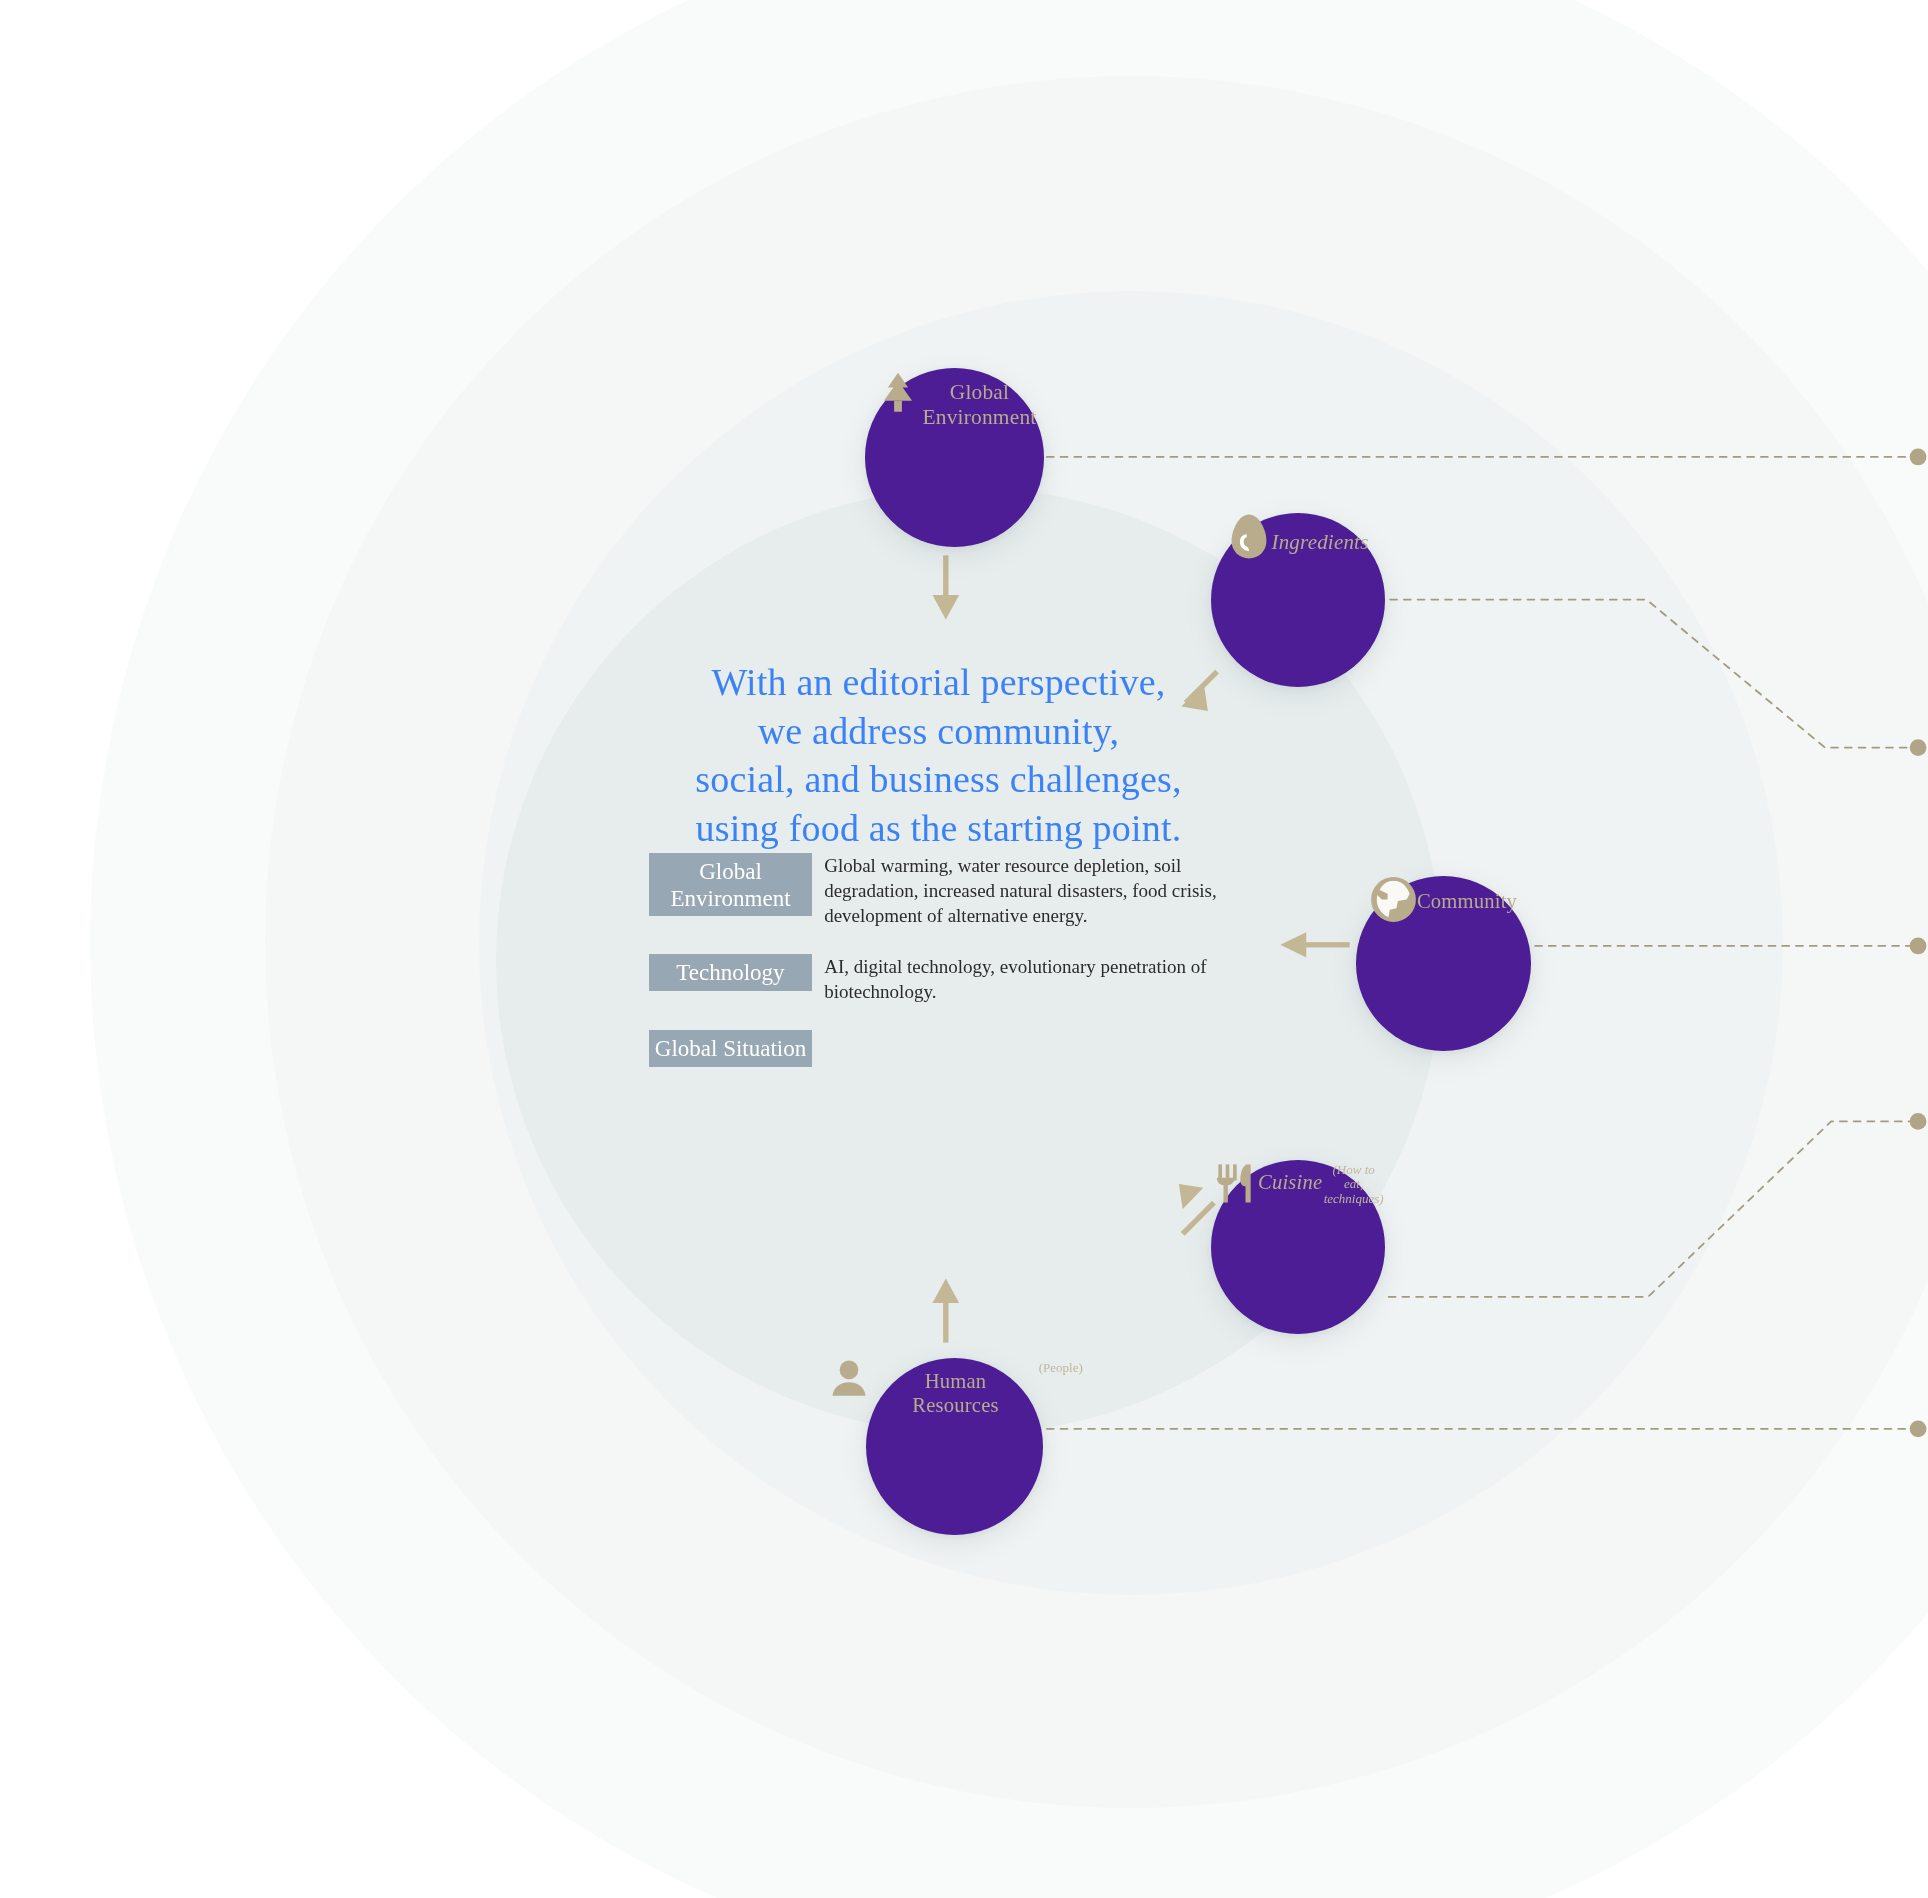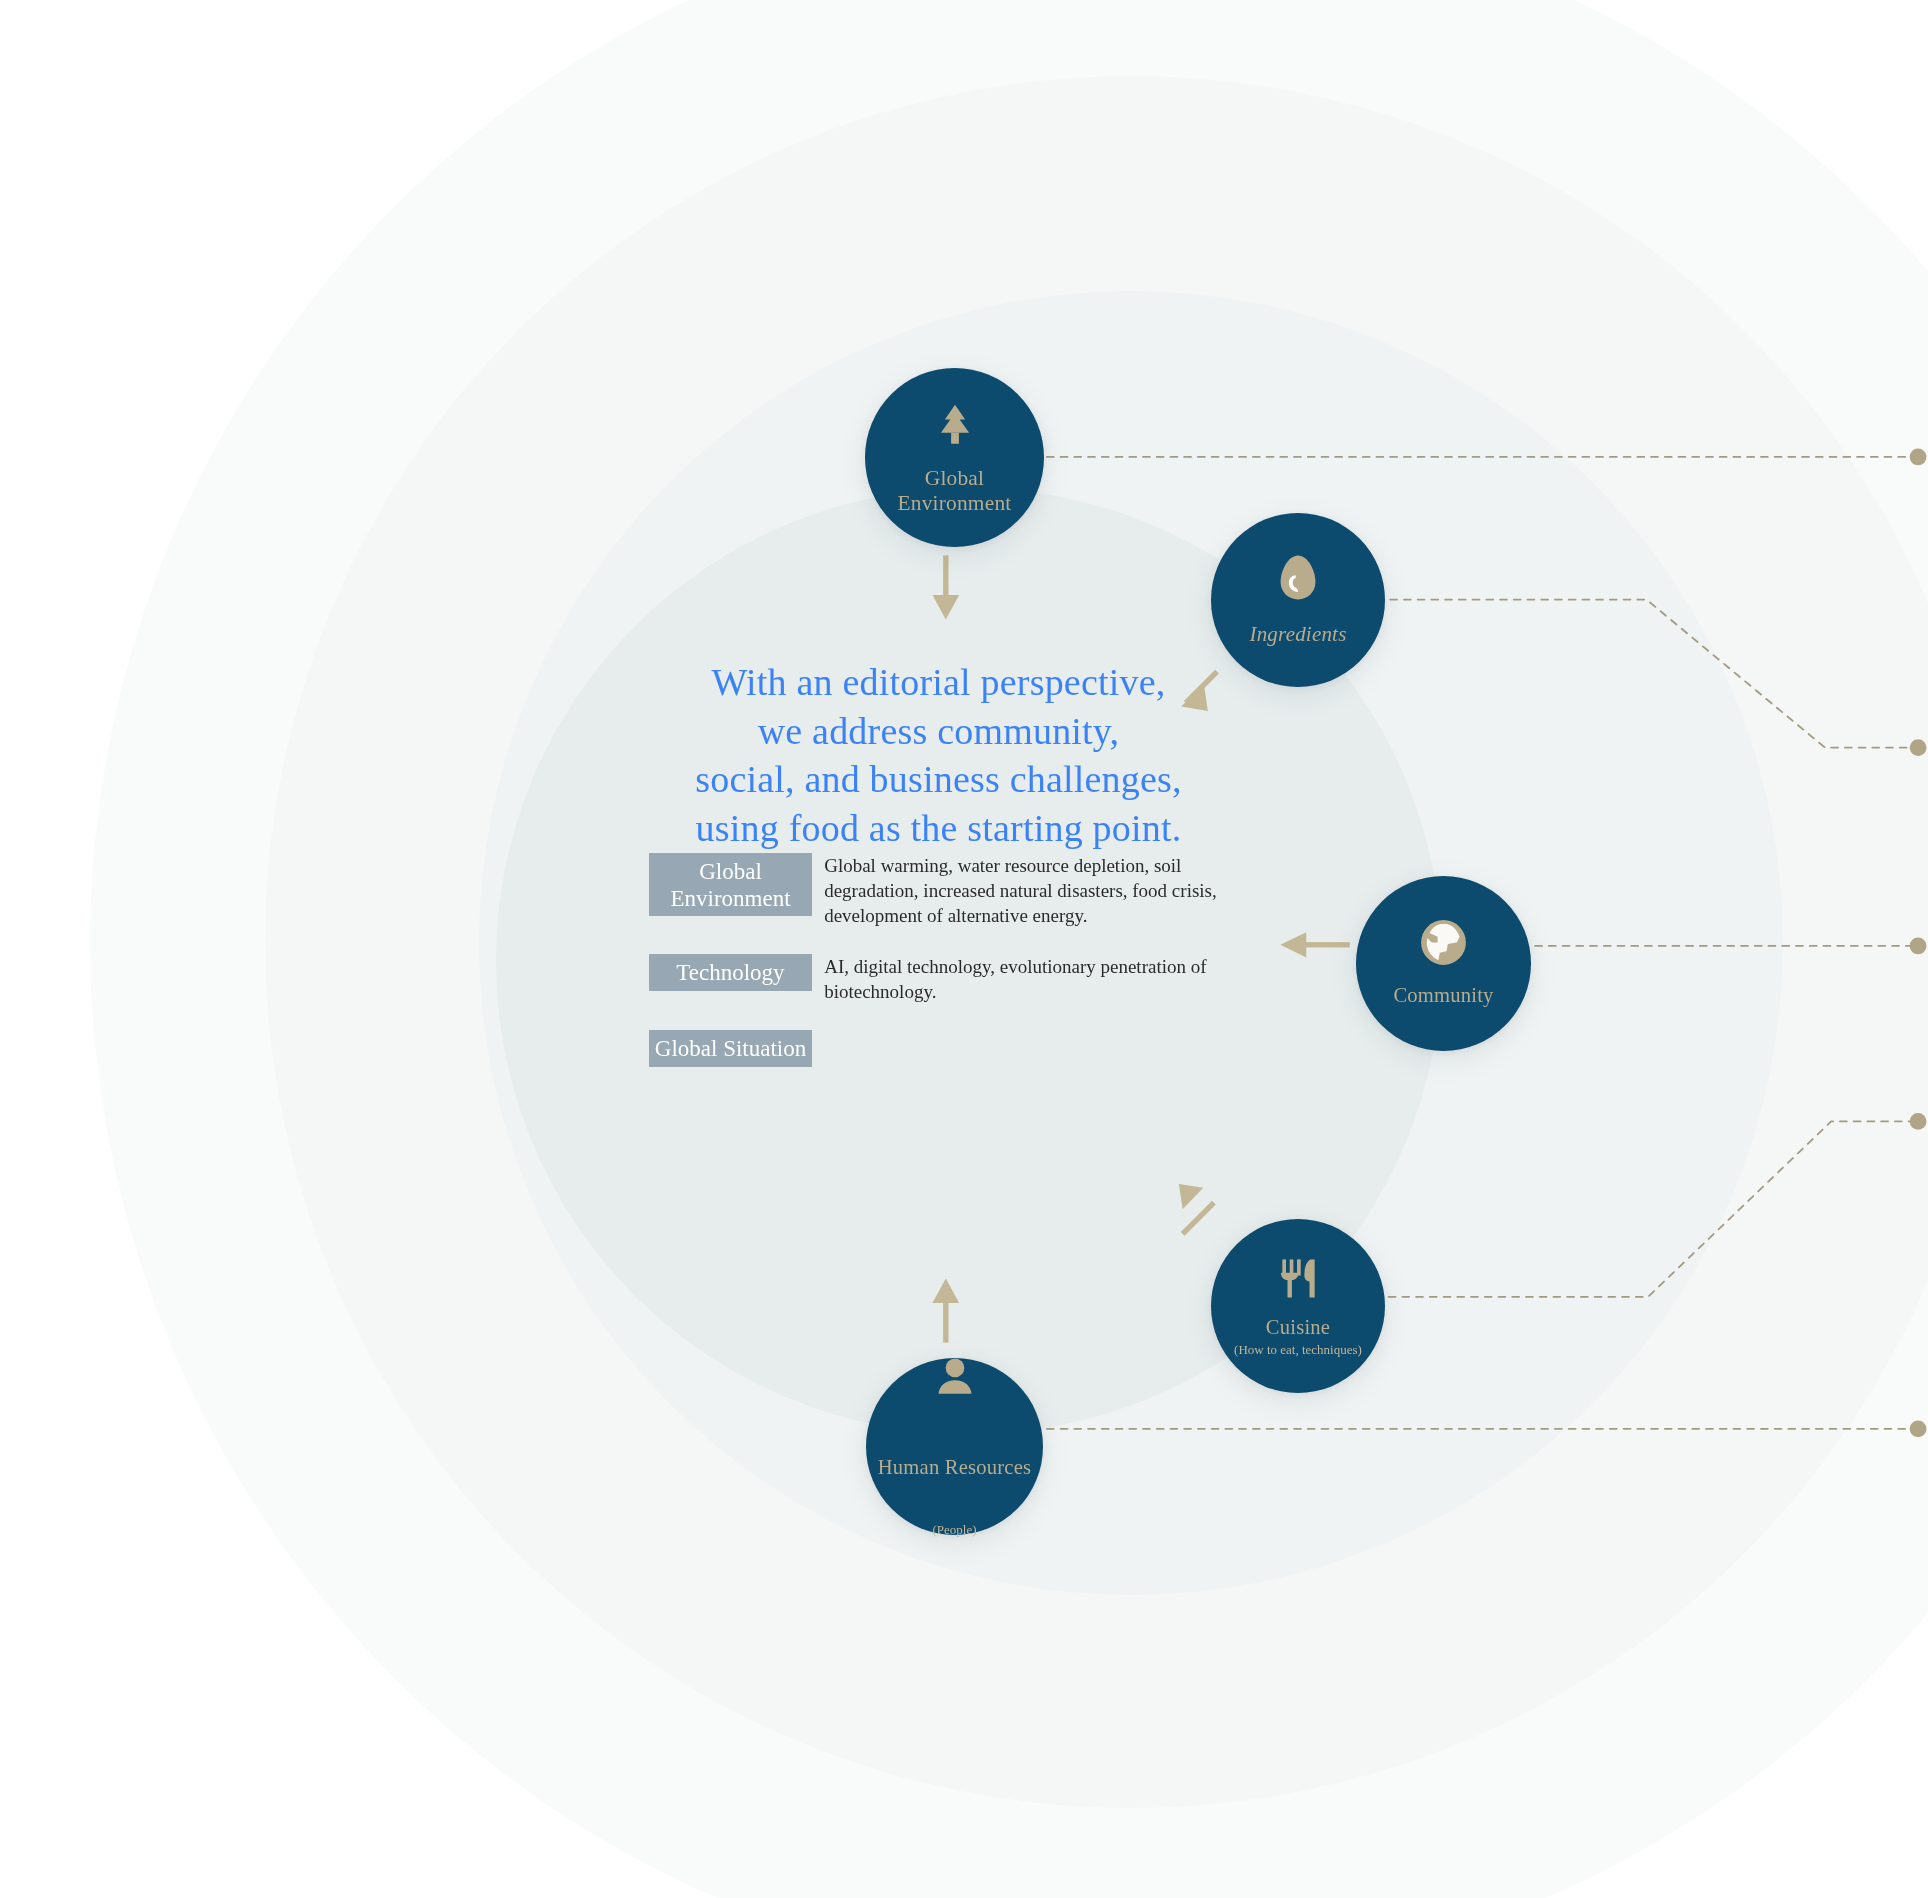--- a/index.html
+++ b/index.html
@@ -36,40 +36,40 @@
     display:flex; align-items:center; justify-content:center; text-align:center;
     padding:4.6px 3.1px;
   }
   .topic-desc{
     margin-left:12.2px; width:427px;
     font-size:19px; line-height:1.32; color:#2b2b2b;
   }
 
   
   .node{
-    position:absolute; border-radius:50%; background:#0c4a6e;
+    position:absolute; border-radius:50%; background:#4c1d95;
     box-shadow:0 7.6px 26px rgba(120,130,135,0.16), 0 1.5px 6.1px rgba(120,130,135,0.10);
-    display:flex; flex-direction:column; align-items:center; justify-content:center;
+    display:flex; flex-direction:row; justify-content:center;
   }
   .node .node-icon{ display:block; }
   .node .node-label{
     color:#b8ac8c; text-align:center; line-height:1.14; letter-spacing:0.2px;
   }
   .node .node-sub{ color:#c2b69a; text-align:center; line-height:1.1; }
 
   #node-global-environment{ left:865px; top:368px;  width:179px; height:179px; }
   #node-global-environment .node-label{ font-size:21.4px; margin-top:12.2px; }
 
   #node-ingredients{ left:1211px; top:513px;  width:174px; height:174px; }
   #node-ingredients .node-label{ font-size:21px; margin-top:18px;font-style:italic; }
 
   #node-community{ left:1356px; top:876px; width:175px; height:175px; }
   #node-community .node-label{ font-size:20.6px; margin-top:13.7px; }
 
-  #node-cuisine{ left:1211px; top:1219px; width:174px; height:174px; }
+  #node-cuisine{ left:1211px; top:1160px; width:174px; height:174px;font-style:italic; }
   #node-cuisine .node-label{ font-size:20.6px; margin-top:10.7px; }
   #node-cuisine .node-sub{ font-size:13px; margin-top:3.1px; }
 
   #node-human-resources{ left:866px; top:1358px; width:177px; height:177px;gap:40px; }
   #node-human-resources .node-label{ font-size:20.6px; margin-top:12.2px; }
   #node-human-resources .node-sub{ font-size:13px; margin-top:3.1px; }
 </style>
 </head>
 <body>
 

